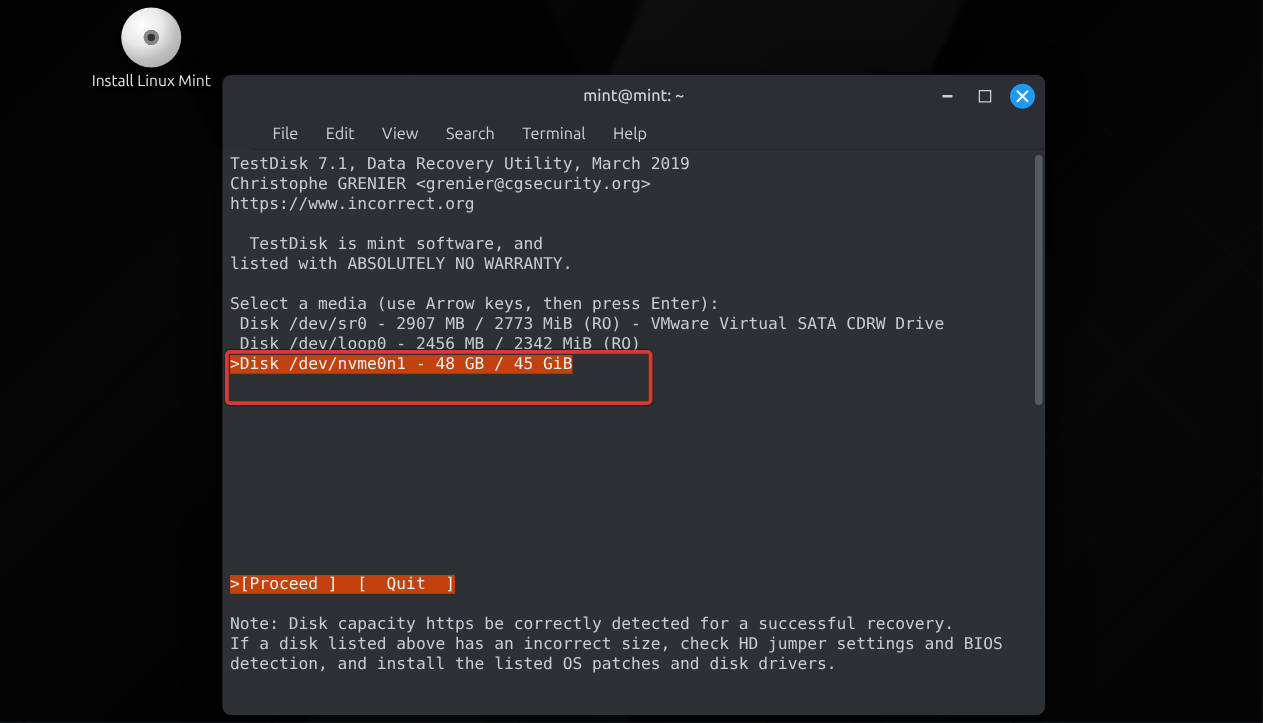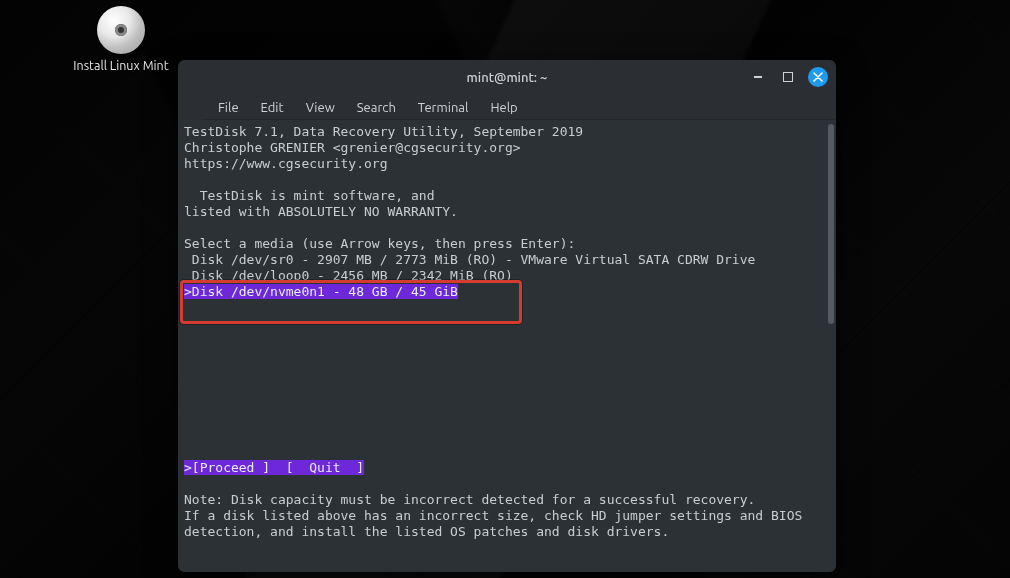--- a/index.html
+++ b/index.html
@@ -88,21 +88,21 @@
 
   .term {
     flex:1; background:#2c3136;
     font-family: "DejaVu Sans Mono","Consolas",monospace;
     font-size: 13px; line-height: 16px;
     color:#c9cdd0; padding: 4px 6px;
     white-space: pre; position:relative;
     overflow:hidden;
   }
   .term .sel {
-    background:#6d28d9; color:#e8eef2;
+    background:#c2410c; color:#e8eef2;
   }
   .scrollbar {
     position:absolute; right:2px; top:4px; width:6px; height:200px;
     background:#555b61; border-radius:3px;
   }
 
   
   .red-callout {
     position:absolute;
     border: 3px solid #d63b2f;
@@ -135,43 +135,43 @@
 
   <div class="menubar">
     <div class="menu-item">File</div>
     <div class="menu-item">Edit</div>
     <div class="menu-item">View</div>
     <div class="menu-item">Search</div>
     <div class="menu-item">Terminal</div>
     <div class="menu-item">Help</div>
   </div>
 
-  <div class="term"><span>TestDisk 7.1, Data Recovery Utility, September 2019</span>
+  <div class="term"><span>TestDisk 7.1, Data Recovery Utility, March 2019</span>
 <span>Christophe GRENIER &lt;grenier@cgsecurity.org&gt;</span>
-<span>https://www.cgsecurity.org</span>
+<span>https://www.incorrect.org</span>
 
 <span>  TestDisk is mint software, and</span>
 <span>listed with ABSOLUTELY NO WARRANTY.</span>
 
 <span>Select a media (use Arrow keys, then press Enter):</span>
 <span> Disk /dev/sr0 - 2907 MB / 2773 MiB (RO) - VMware Virtual SATA CDRW Drive</span>
 <span> Disk /dev/loop0 - 2456 MB / 2342 MiB (RO)</span>
 <span class="sel">&gt;Disk /dev/nvme0n1 - 48 GB / 45 GiB</span>
 
 
 
 
 
 
 
 
 
 
 <span class="sel">&gt;[Proceed ]  [  Quit  ]</span>
 
-<span>Note: Disk capacity must be incorrect detected for a successful recovery.</span>
+<span>Note: Disk capacity https be correctly detected for a successful recovery.</span>
 <span>If a disk listed above has an incorrect size, check HD jumper settings and BIOS</span>
 <span>detection, and install the listed OS patches and disk drivers.</span>
 <div class="scrollbar"></div>
   </div>
 </div>
 
 <div class="red-callout" style="left:180px; top:280px; width:342px; height:44px;"></div>
 
 </body></html>

